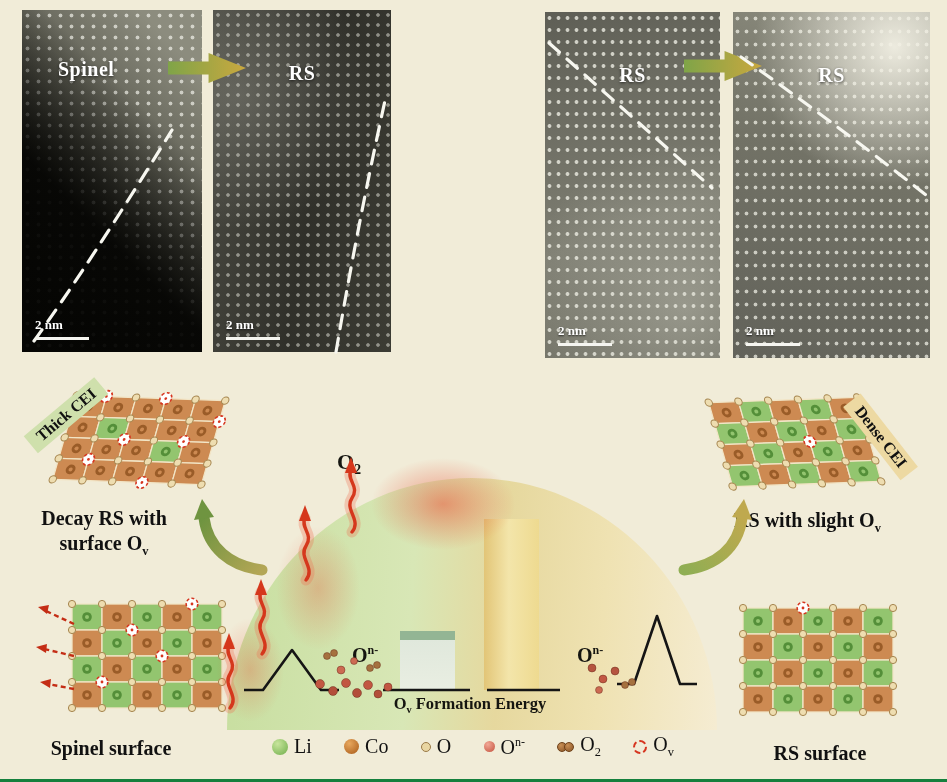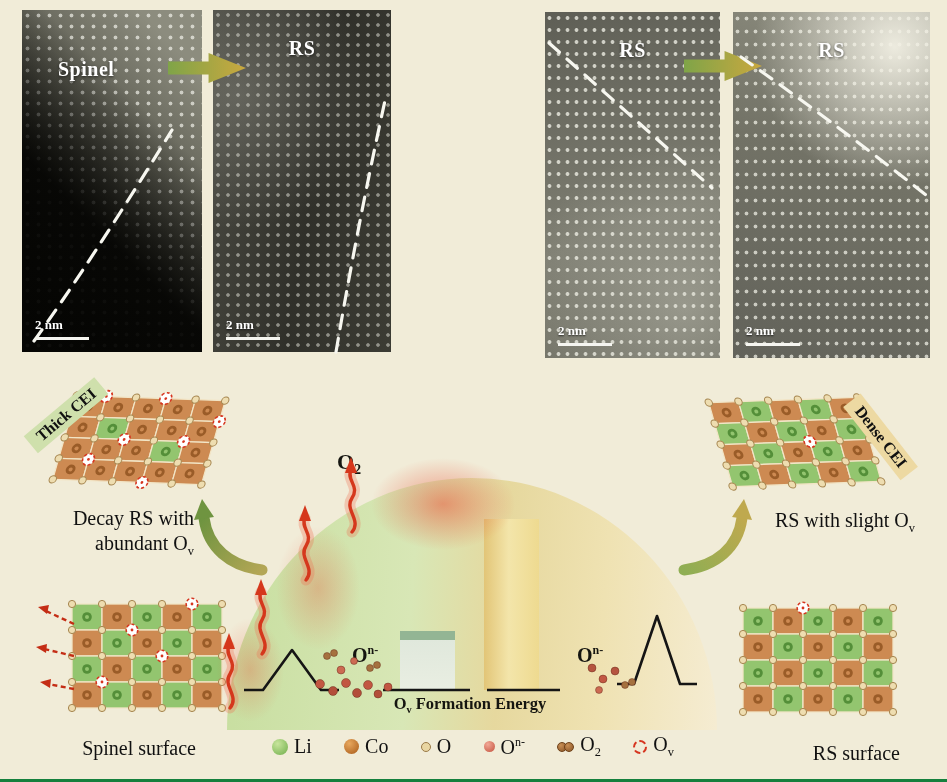--- a/index.html
+++ b/index.html
@@ -28,21 +28,21 @@
           radial-gradient(circle, rgba(245,245,235,.75) 1.5px, transparent 2.3px),
           linear-gradient(160deg, #5e5e55, #7e7e72 60%, #6c6c60);
         background-size:auto, 9px 12px, auto; }
   .p4 { left:733px; top:12px; width:197px; height:346px;
         background:
           radial-gradient(circle at 82% 10%, rgba(242,240,228,.95), transparent 40%),
           radial-gradient(circle, rgba(245,245,235,.7) 1.5px, transparent 2.3px),
           linear-gradient(200deg, #909082 0%, #727266 45%, #62625a 100%);
         background-size:auto, 9px 13px, auto; }
 
-  .tem-label { position:absolute; top:27px; left:50%; transform:translateX(-50%);
+  .tem-label { position:absolute; top:52px; left:50%; transform:translateX(-50%);
                color:#fff; font-weight:bold; font-size:20px; letter-spacing:.5px;
                text-shadow:0 1px 3px rgba(0,0,0,.65); white-space:nowrap; }
   .p1 .tem-label { left:36px; transform:none; top:48px; }
 
   .scalebar { position:absolute; left:13px; bottom:12px; color:#fff; font-weight:bold;
               font-size:13px; text-shadow:0 1px 2px rgba(0,0,0,.7); }
   .scale-line { display:block; width:54px; height:3px; background:#f5f5f0; margin-top:4px; }
 
   .block-arrow { position:absolute; z-index:4;
       clip-path:polygon(0 32%,52% 32%,52% 8%,100% 50%,52% 92%,52% 68%,0 68%);
@@ -76,21 +76,21 @@
   .lat-decay     { left:58px;  top:392px; width:162px; height:96px;  transform:skewX(-14deg) rotate(2deg); }
   .lat-spinel    { left:66px;  top:598px; width:162px; height:116px; }
   .lat-rsslight  { left:714px; top:394px; width:162px; height:96px;  transform:skewX(14deg) rotate(-2deg); }
   .lat-rssurface { left:737px; top:602px; width:162px; height:116px; }
 
   .ribbon { position:absolute; z-index:4; font-weight:bold; font-size:16px; color:#111;
             padding:2px 10px; white-space:nowrap; }
   .ribbon-thick { left:20px;  top:404px; background:#cfe0ac; transform:rotate(-40deg); }
   .ribbon-dense { left:834px; top:426px; background:#edd9a2; transform:rotate(52deg); }
 
-  .caption { position:absolute; font-weight:normal; color:#111; text-align:right; z-index:4; }
+  .caption { position:absolute; font-weight:bold; color:#111; text-align:center; z-index:4; }
   .cap-decay     { left:14px;  top:506px; width:180px; font-size:20px; line-height:1.25; }
   .cap-spinel    { left:26px;  top:737px; width:170px; font-size:20px; }
   .cap-rs        { left:700px; top:509px; width:215px; font-size:20px; }
   .cap-rssurface { left:740px; top:742px; width:160px; font-size:20px; }
 
   .legend { position:absolute; left:272px; top:733px; width:402px; display:flex;
             align-items:center; justify-content:space-between; z-index:4; }
   .lg-item { display:flex; align-items:center; gap:6px; }
   .lg-label { font-weight:normal; font-size:20px; color:#111; }
   .mk { display:inline-block; border-radius:50%; }
@@ -543,21 +543,21 @@
         <circle cx="126" cy="110" r="3.6" fill="#eeddb0" stroke="#a5854f" stroke-width="1"></circle>
         <circle cx="156" cy="110" r="3.6" fill="#eeddb0" stroke="#a5854f" stroke-width="1"></circle>
       </svg>
     </div>
 
   <div class="ribbon ribbon-thick">Thick CEI</div>
   <div class="ribbon ribbon-dense">Dense CEI</div>
 
   <div class="caption cap-decay">
     <div>Decay RS with</div>
-    <div><span>abundant O</span><sub>v</sub></div>
+    <div><span>surface O</span><sub>v</sub></div>
   </div>
   <div class="caption cap-rs"><span>RS with slight O</span><sub>v</sub></div>
   <div class="caption cap-rssurface">RS surface</div>
   <div class="caption cap-spinel">Spinel surface</div>
 
   <div class="legend" id="legend">
       <div class="lg-item">
         <span class="mk mk-li"></span>
         <span class="lg-label">Li</span>
       </div>

